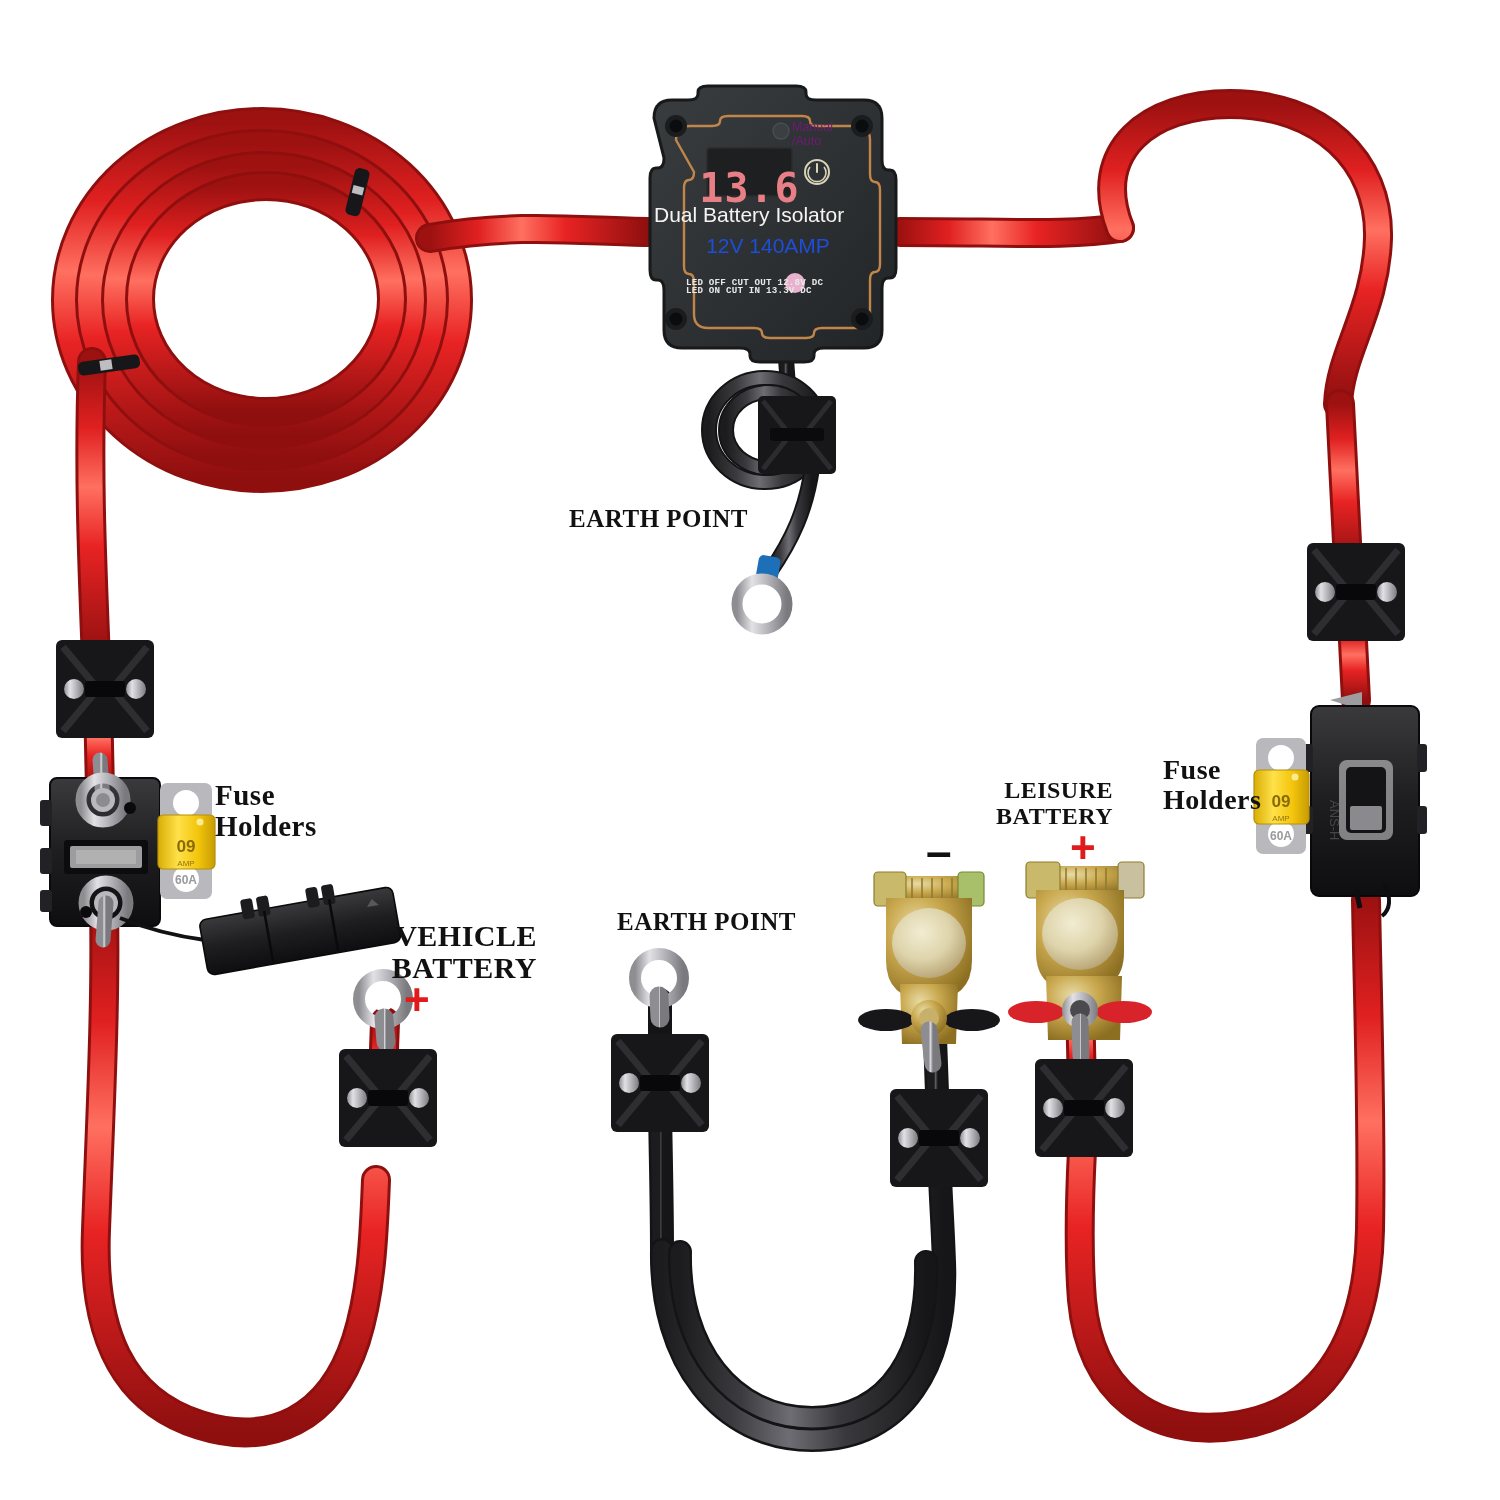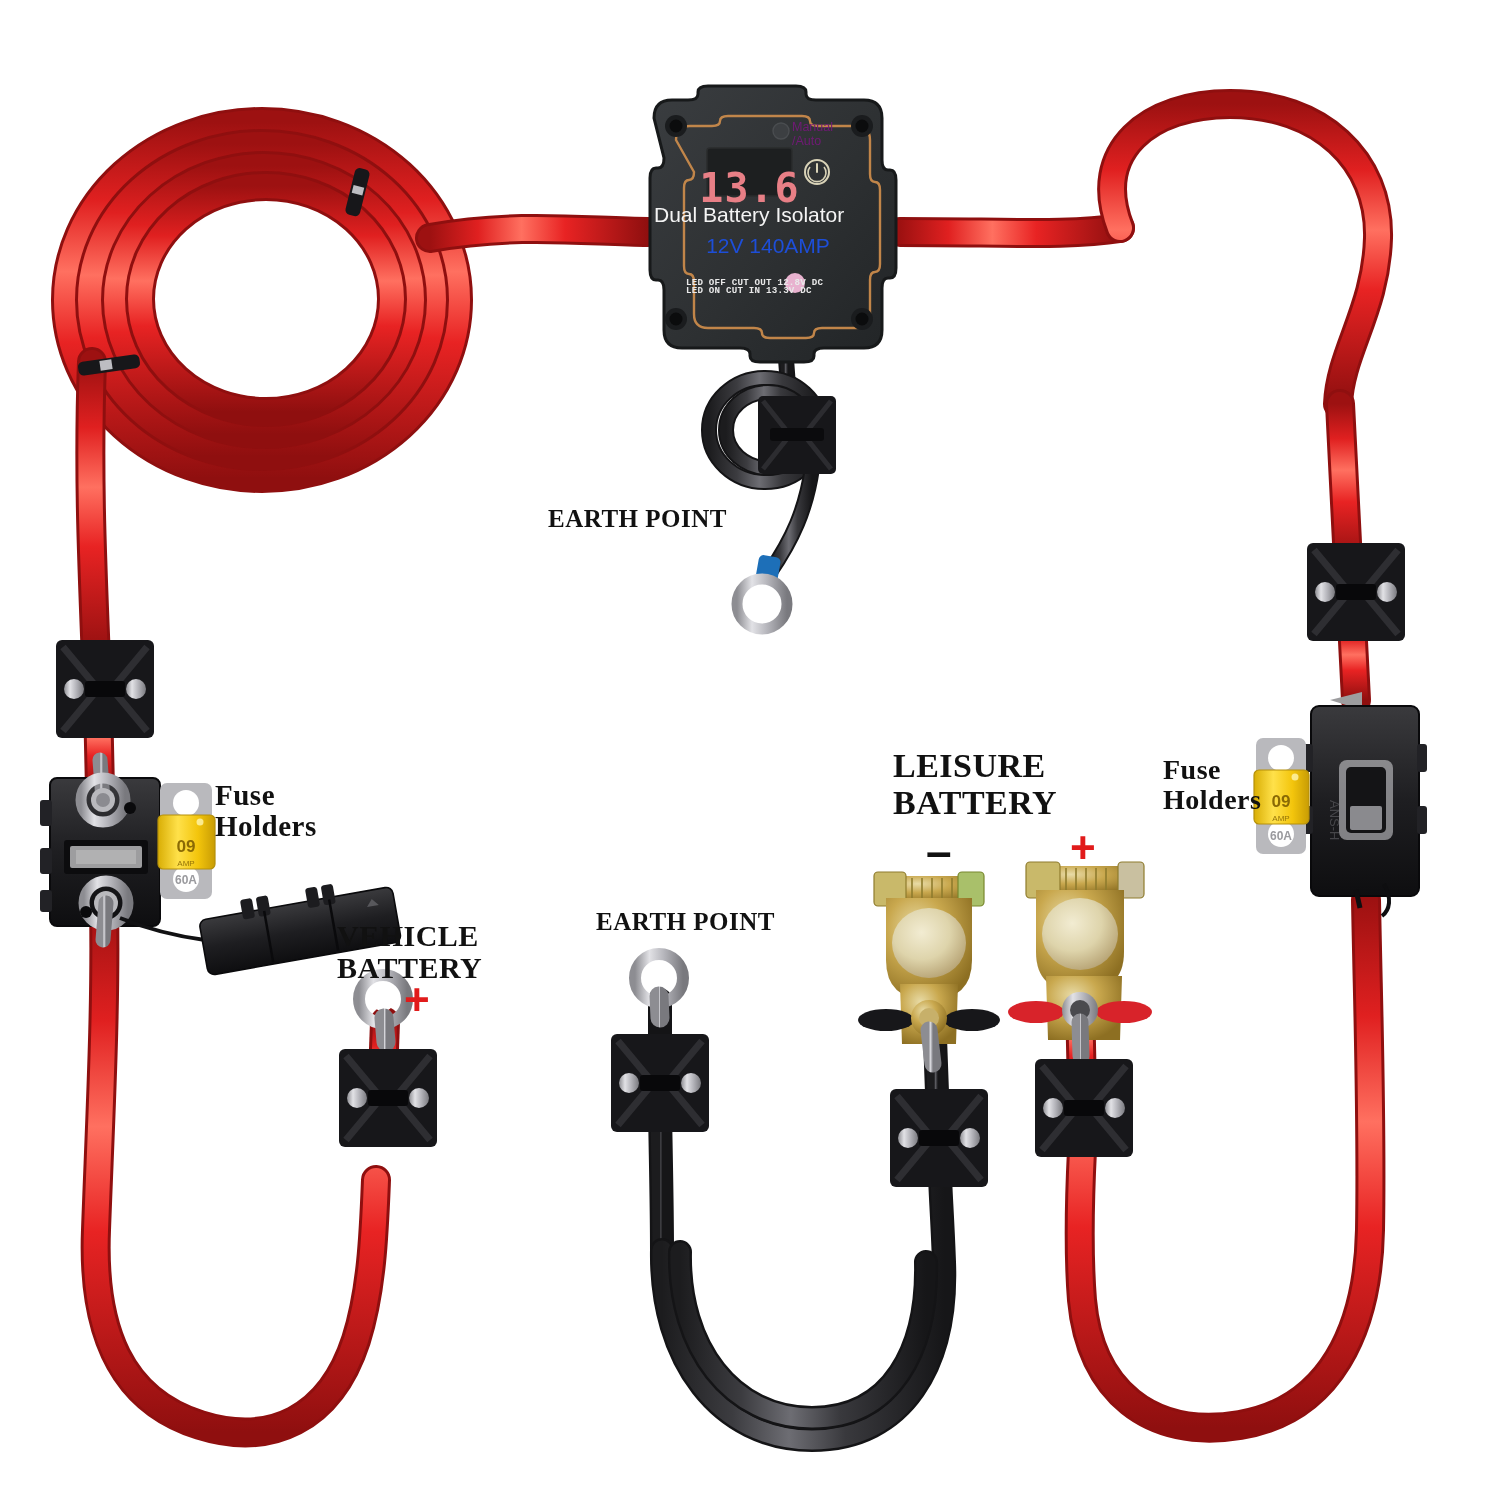--- a/index.html
+++ b/index.html
@@ -2,21 +2,21 @@
 <html><head>
 <meta charset="utf-8">
 <style>
   html,body{margin:0;padding:0;background:#fff;}
   #stage{
     position:relative;width:1500px;height:1500px;background:#ffffff;overflow:hidden;
     font-family:"Liberation Serif", serif;
   }
   .lbl{
     position:absolute;font-family:"Liberation Serif", serif;font-weight:bold;
-    color:#111;text-align:left;line-height:1.08;white-space:pre-line;
+    color:#111;text-align:right;line-height:1.08;white-space:pre-line;
     letter-spacing:.5px;
   }
   .plusred{position:absolute;color:#e11b1b;font-family:"Liberation Sans",sans-serif;font-weight:bold;}
   .minusblk{position:absolute;color:#111;font-family:"Liberation Sans",sans-serif;font-weight:bold;}
   svg{position:absolute;left:0;top:0;}
   .seg{font-family:"DejaVu Sans Mono", monospace;}
 </style>
 </head>
 <body>
 
@@ -435,21 +435,21 @@
   <div class="lbl" style="left:548px;top:505px;width:200px;font-size:25px;">EARTH POINT</div>
 
   <div class="lbl" style="left:215px;top:780px;width:125px;font-size:29px;text-align:left;">Fuse
 Holders</div>
 
   <div class="lbl" style="left:337px;top:920px;width:200px;font-size:30px;">VEHICLE
 BATTERY</div>
 
   <div class="lbl" style="left:596px;top:908px;width:200px;font-size:25px;">EARTH POINT</div>
 
-  <div class="lbl" style="left:893px;top:748px;width:220px;font-size:34px;">LEISURE
+  <div class="lbl" style="left:893px;top:778px;width:220px;font-size:24px;">LEISURE
 BATTERY</div>
 
   <div class="lbl" style="left:1163px;top:755px;width:125px;font-size:28px;text-align:left;">Fuse
 Holders</div>
 
   <div class="plusred" style="left:404px;top:978px;font-size:44px;line-height:1;">+</div>
 
   <div class="minusblk" style="left:926px;top:828px;font-size:46px;line-height:1;">–</div>
 
   <div class="plusred" style="left:1070px;top:826px;font-size:44px;line-height:1;">+</div>

